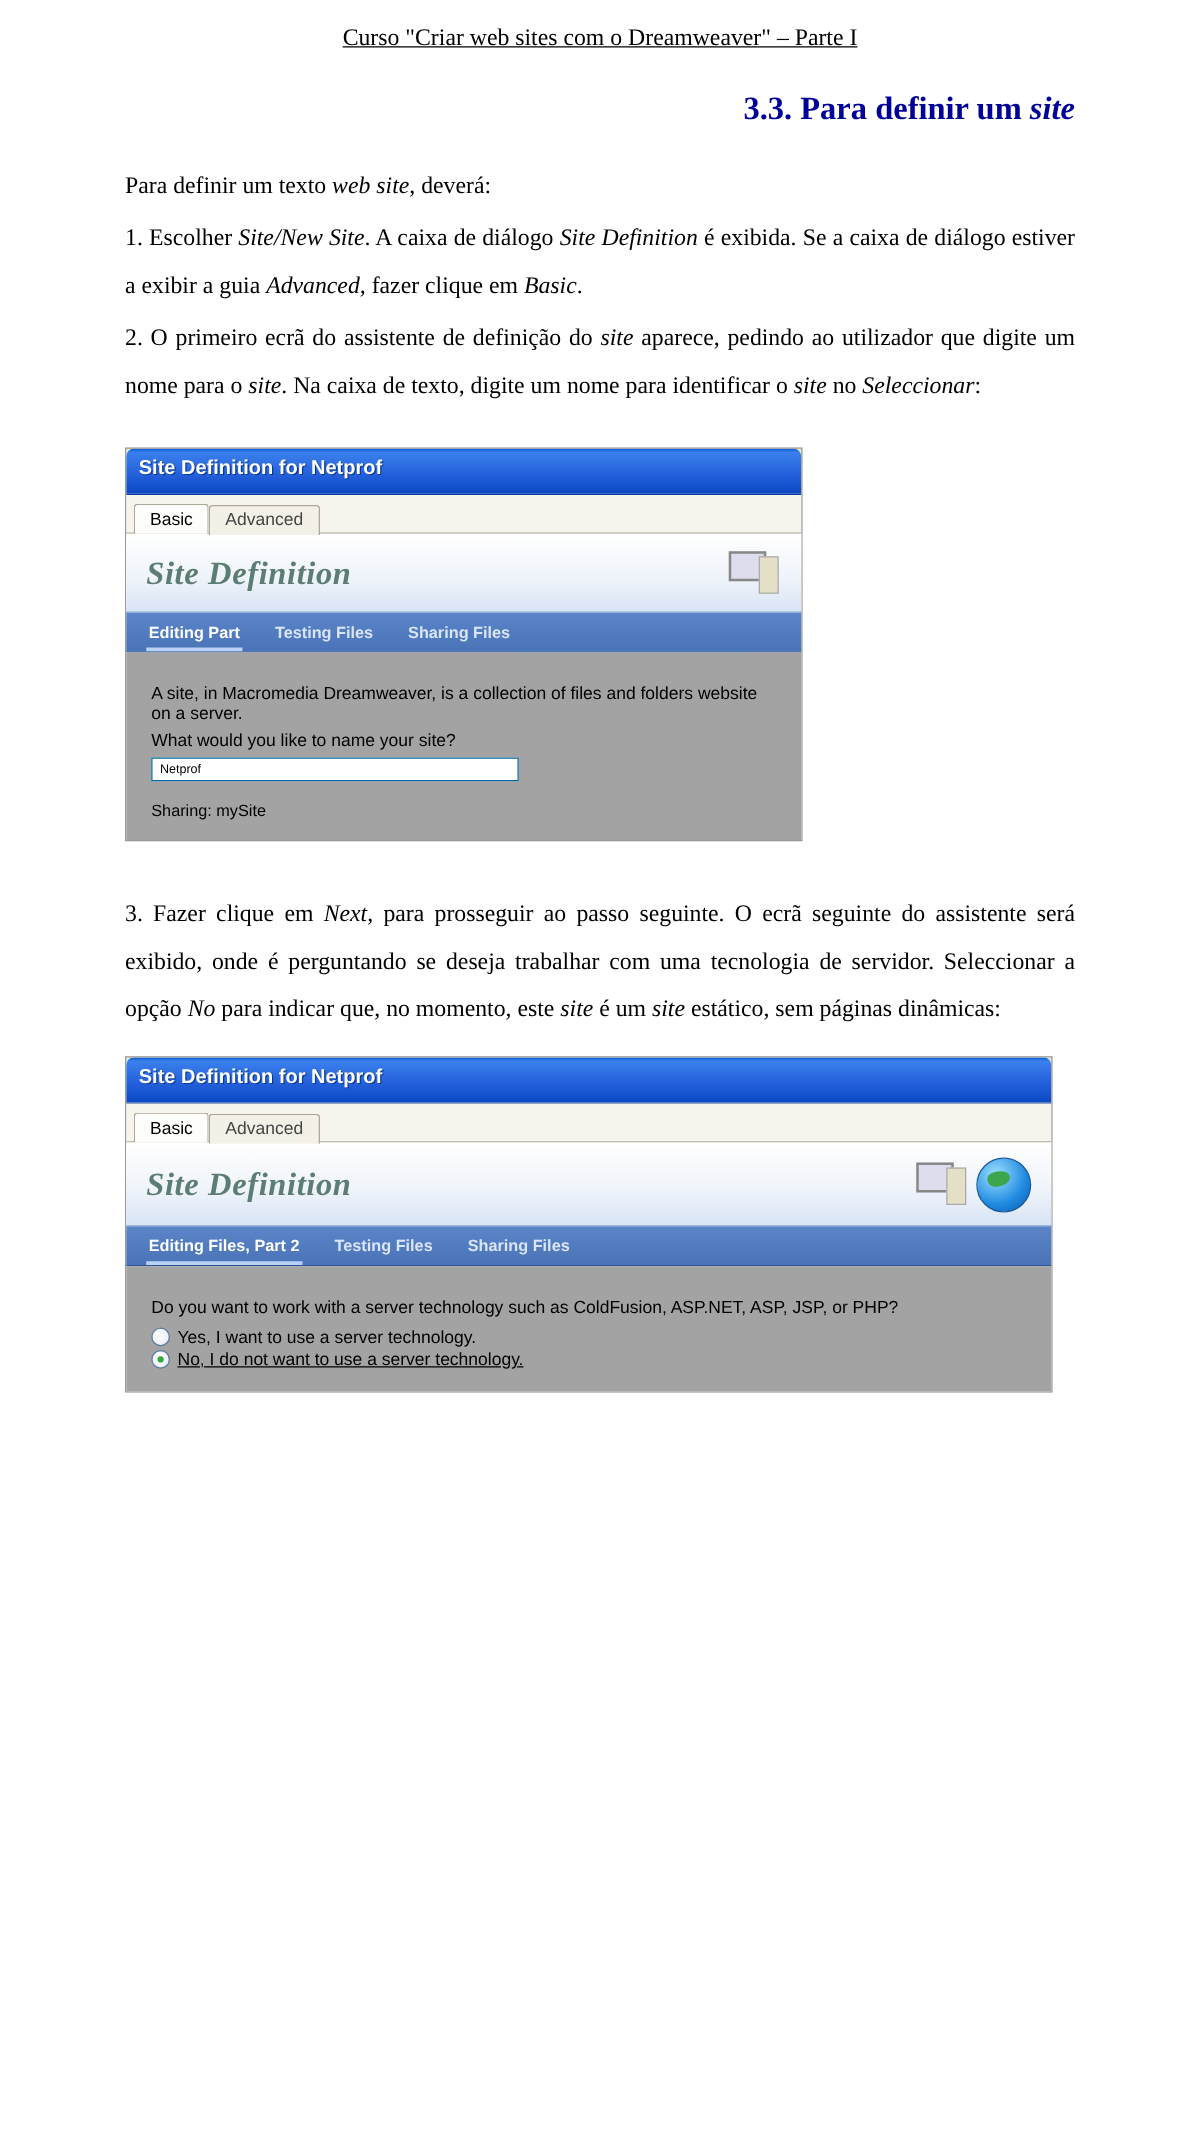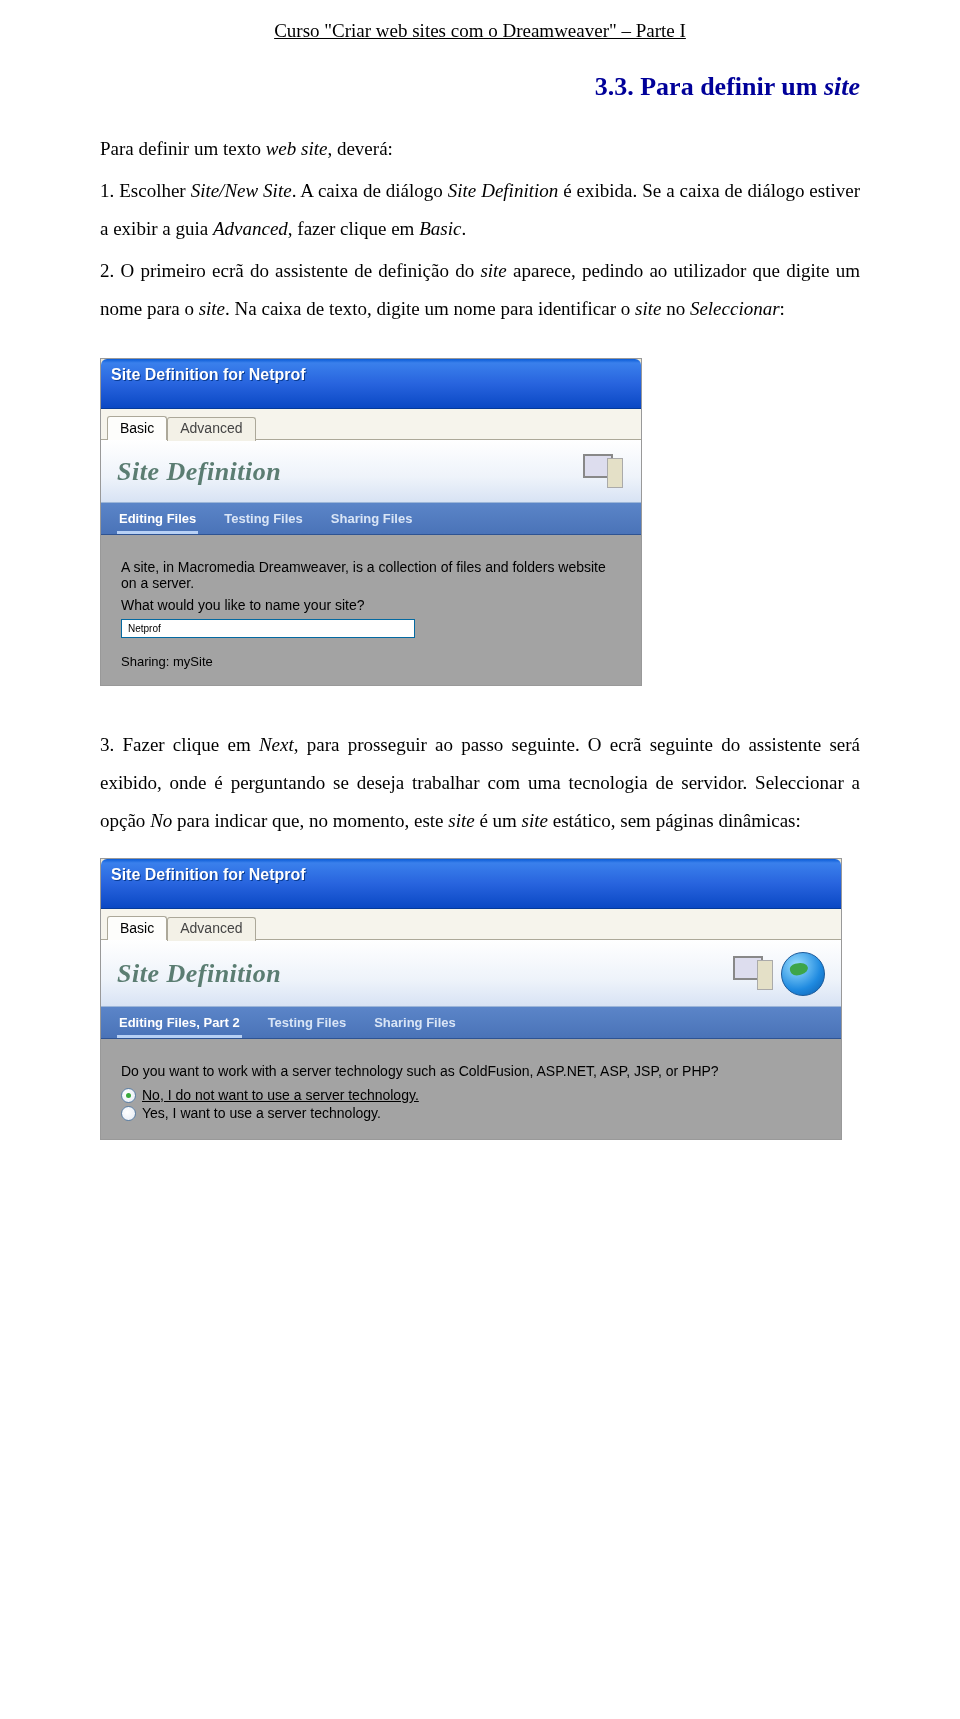--- a/index.html
+++ b/index.html
@@ -51,21 +51,21 @@
     font-size: 14px;
     width: 540px;
     background: #ece9d8;
   }
   .dlg2 { width: 740px; }
   .titlebar {
     background: linear-gradient(to bottom, #0a5bd6 0%, #3a80ec 8%, #2864de 50%, #0a48c4 100%);
     color: #fff;
     font-weight: bold;
     font-size: 16px;
-    padding: 7px 10px 24px 10px;
+    padding: 7px 10px 11px 10px;
     text-shadow: 1px 1px 0 #08398f;
     border-bottom: 1px solid #043a9a;
     border-radius: 6px 6px 0 0;
   }
   .tabs {
     padding: 6px 6px 0 6px;
     background: #f6f4ec;
     display: flex;
     gap: 0;
   }
@@ -259,21 +259,21 @@
         <div class="banner">
           <div class="banner-title">Site Definition</div>
           <div class="banner-icons">
             <div class="icon-computer">
               <div class="monitor"></div>
                 <div class="tower"></div>
             </div>
           </div>
         </div>
         <div class="subtabs">
-          <div class="subtab active">Editing Files</div>
+          <div class="subtab active">Editing Part</div>
           <div class="subtab">Testing Files</div>
           <div class="subtab">Sharing Files</div>
         </div>
         <div class="wizard-area">
           <p class="question-line">A site, in Macromedia Dreamweaver, is a collection of files and folders website on a server.</p>
           <p class="question-line">What would you like to name your site?</p>
           <input class="text-input" type="text" value="Netprof" style="">
           <p class="example-line">Sharing: mySite</p>
         </div>
       </div>
@@ -304,29 +304,29 @@
         </div>
         <div class="subtabs">
           <div class="subtab active">Editing Files, Part 2</div>
           <div class="subtab">Testing Files</div>
           <div class="subtab">Sharing Files</div>
         </div>
         <div class="wizard-area">
           <p class="question-line">Do you want to work with a server technology such as ColdFusion, ASP.NET, ASP, JSP, or PHP?</p>
           <div class="radio-group">
             <div class="radio-row">
+              <span class="radio"></span>
+              <span class="radio-label">Yes, I want to use a server technology.</span>
+            </div>
+            <div class="radio-row">
               <span class="radio">
                   <span class="dot"></span>
                 </span>
               <span class="radio-label underlined">No, I do not want to use a server technology.</span>
             </div>
-            <div class="radio-row">
-              <span class="radio"></span>
-              <span class="radio-label">Yes, I want to use a server technology.</span>
-            </div>
           </div>
         </div>
       </div>
     </div>
   </div>
 
 
 </div>
 
 </body></html>

